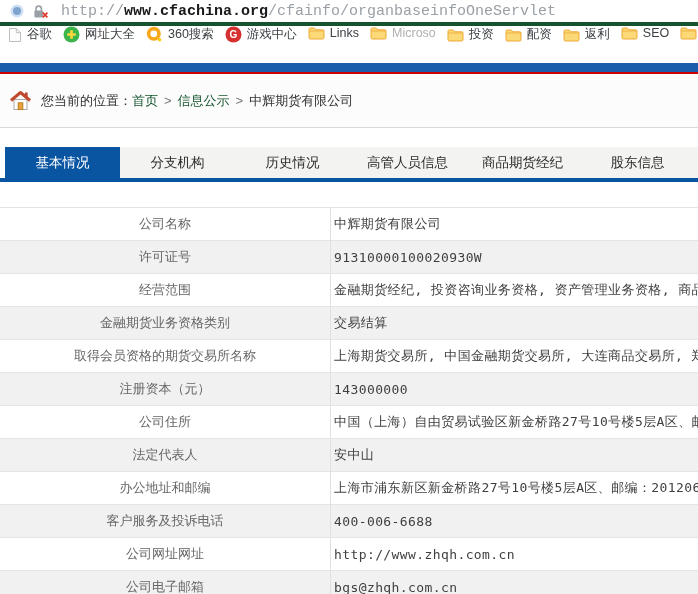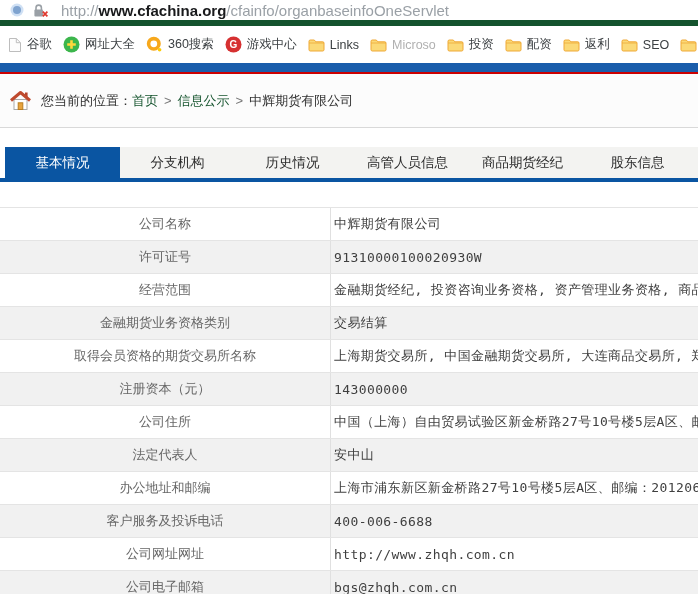--- a/index.html
+++ b/index.html
@@ -1,27 +1,27 @@
 <!DOCTYPE html>
 <html><head>
 <meta charset="utf-8">
 <style>
   * { box-sizing: border-box; margin: 0; padding: 0; }
   html, body { width: 698px; height: 594px; overflow: hidden; }
   body { font-family: "Liberation Sans", sans-serif; background: #fff; }
 
   
   .address-bar { height: 26px; display: flex; align-items: center; gap: 8px;
-                 padding: 0 10px; border-bottom: 6px solid #14532d; background: #fff; }
+                 padding: 0 10px; border-bottom: 4px solid #14532d; background: #fff; font-family: Liberation Mono, monospace; }
   .addr-icon { display: flex; align-items: center; }
   .url { font-size: 15px; color: #9aa0a6; white-space: nowrap; margin-left: 4px; }
   .url .domain { color: #18191b; font-weight: bold; }
 
   
-  .bookmarks { height: 37px; display: flex; align-items: center; padding: 0 8px;
+  .bookmarks { height: 37px; display: flex; align-items: flex-start; padding: 0 8px;
                gap: 11px; background: #fff; overflow: hidden; }
   .bm { display: flex; align-items: center; gap: 5px; font-size: 12.5px;
         color: #3c4043; white-space: nowrap; cursor: pointer; flex: none; }
   .bm-icon { display: flex; align-items: center; }
   .bm.muted .bm-label { color: #b0b0b0; }
 
   
   .topbar-blue { height: 9px; background: #1a5dab; }
   .topbar-red  { height: 2px; background: #cc0001; }
 

